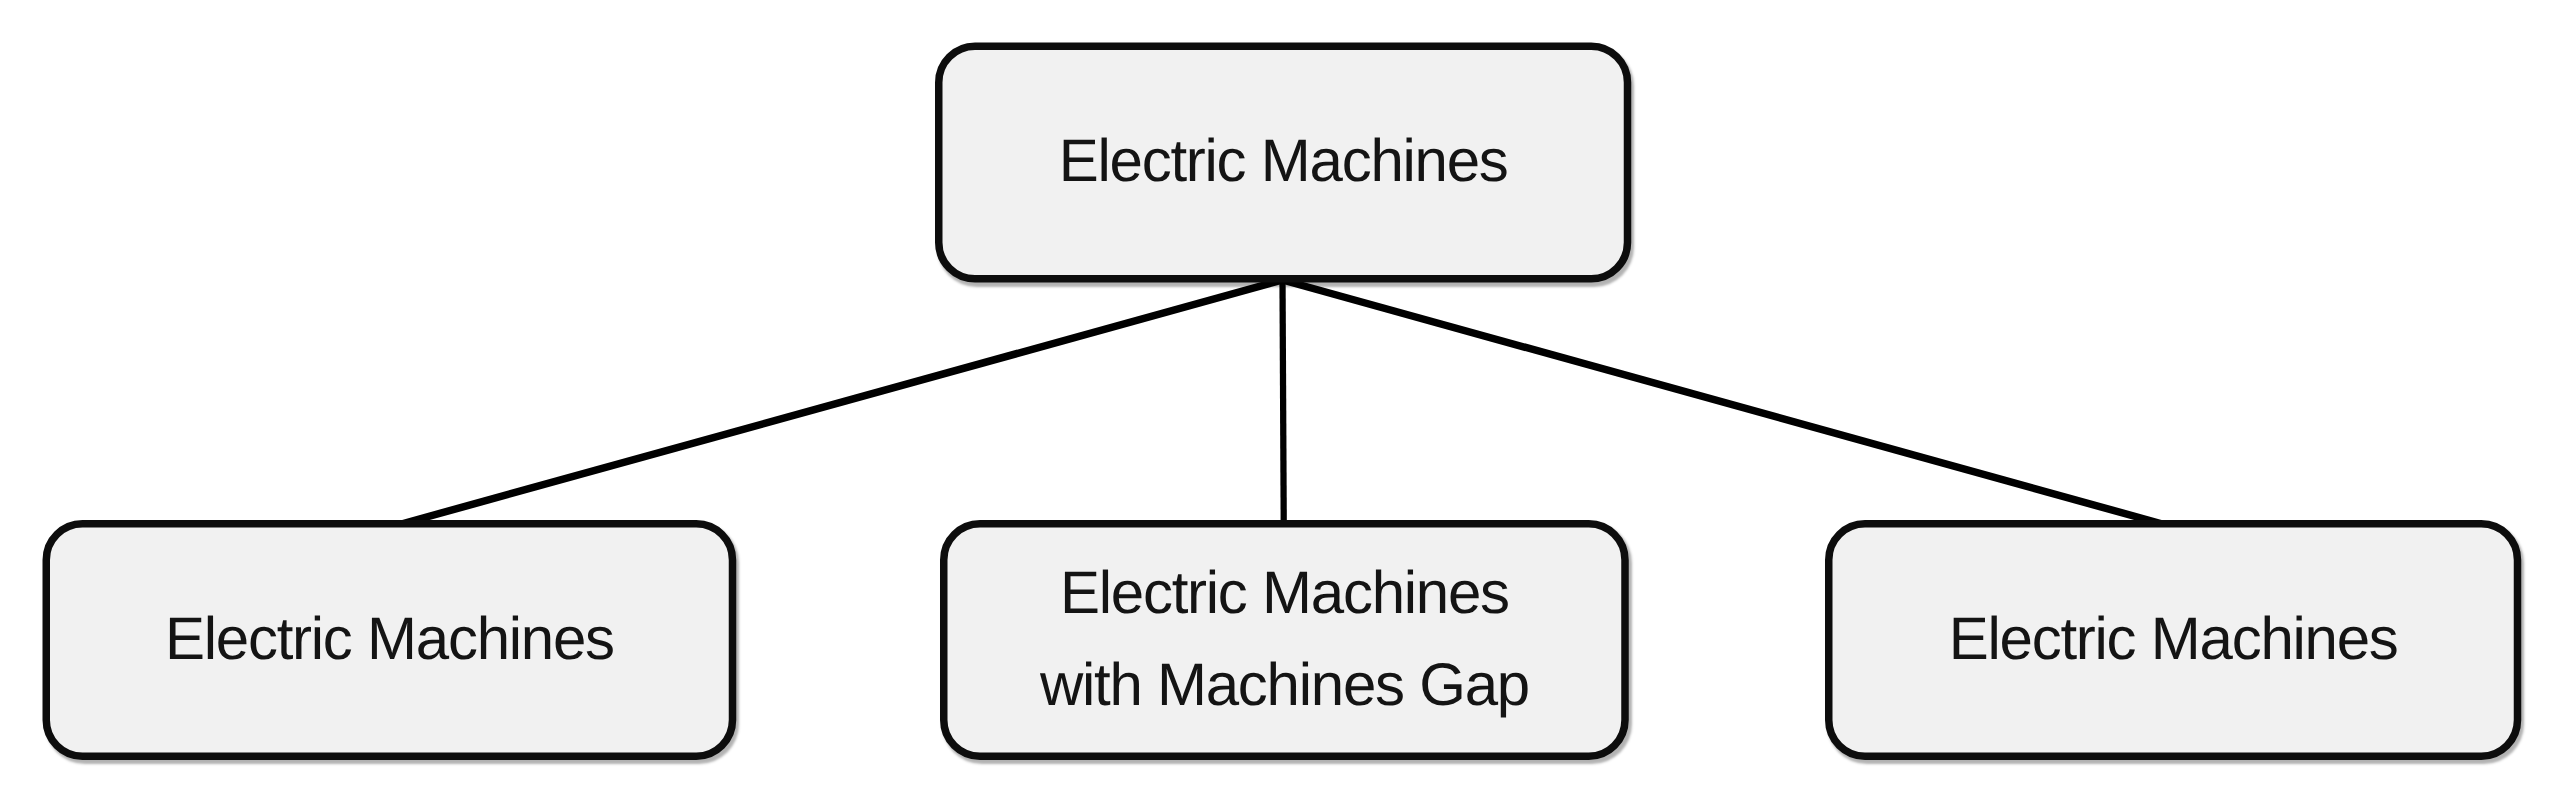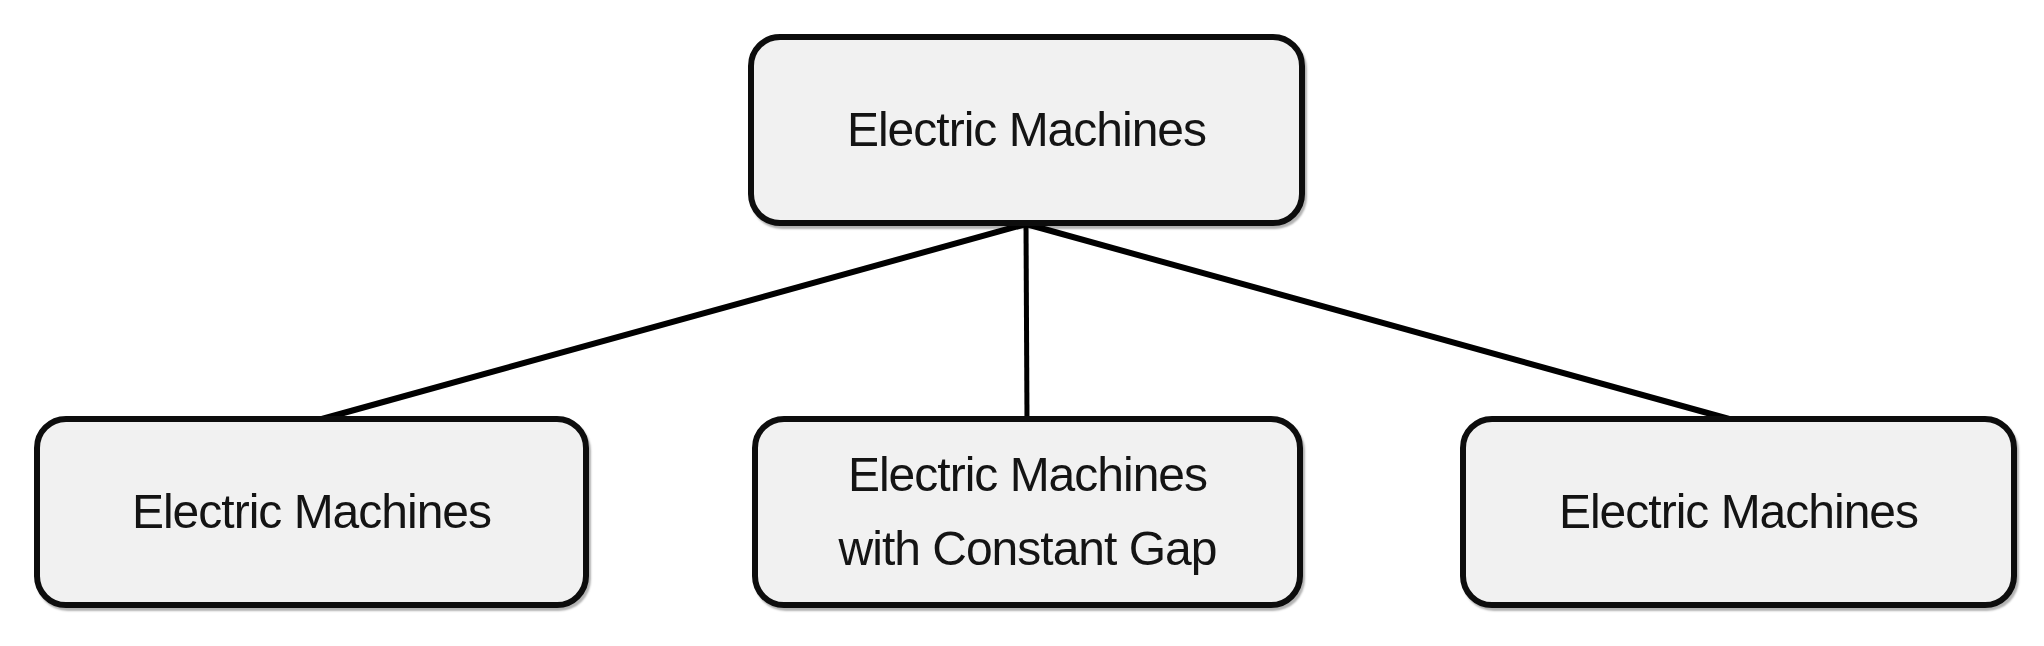--- a/index.html
+++ b/index.html
@@ -64,20 +64,20 @@
   <div id="node-root" class="node">
     <span class="label-line">Electric Machines</span>
   </div>
 
   <div id="node-child0" class="node">
     <span class="label-line">Electric Machines</span>
   </div>
 
   <div id="node-child1" class="node">
     <span class="label-line">Electric Machines</span>
-    <span class="label-line">with Constant Gap</span>
+    <span class="label-line">with Machines Gap</span>
   </div>
 
   <div id="node-child2" class="node">
     <span class="label-line">Electric Machines</span>
   </div>
 
 </div>
 
 </body></html>

